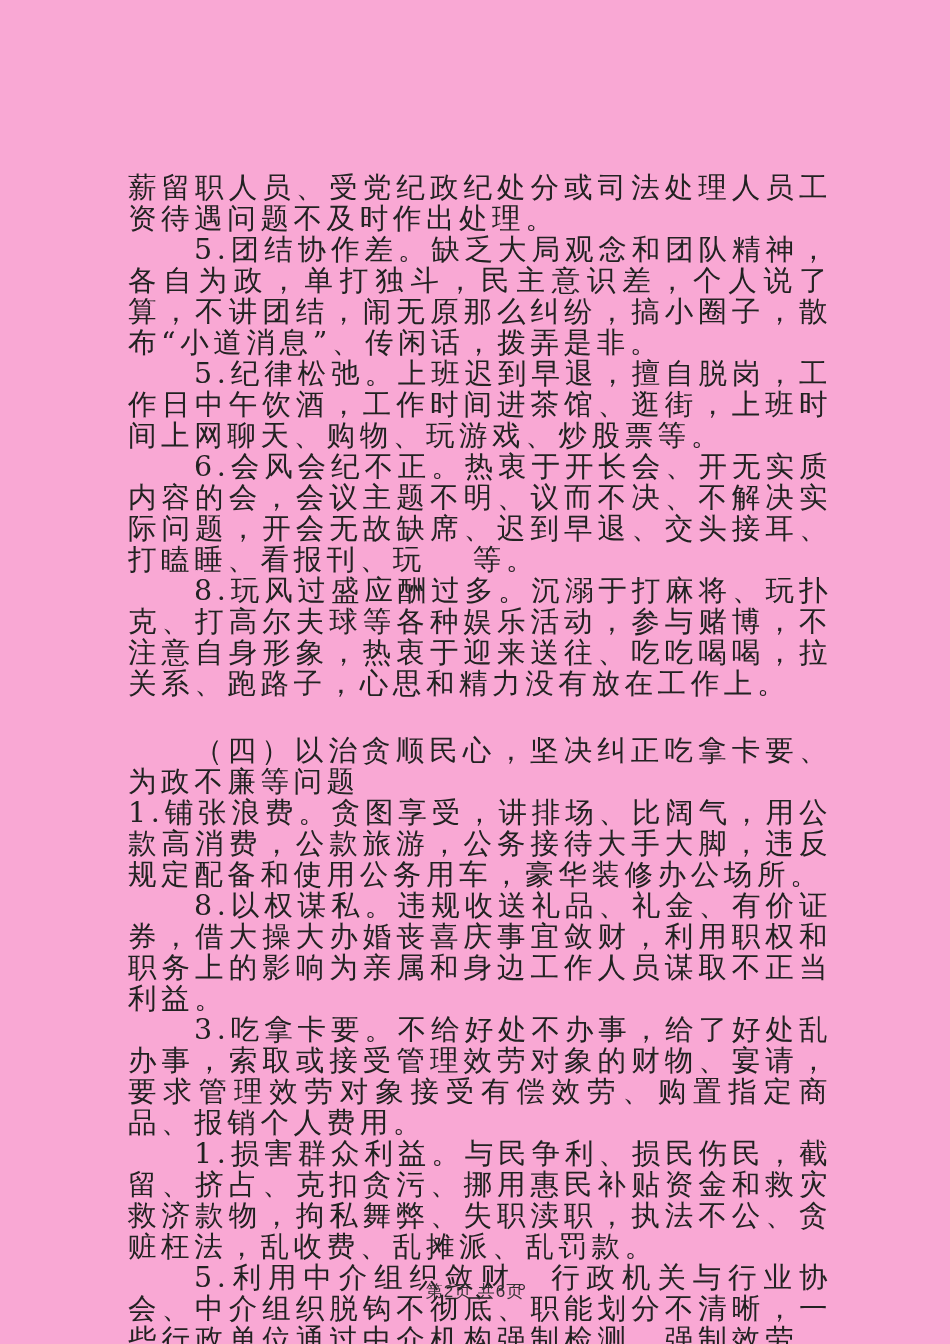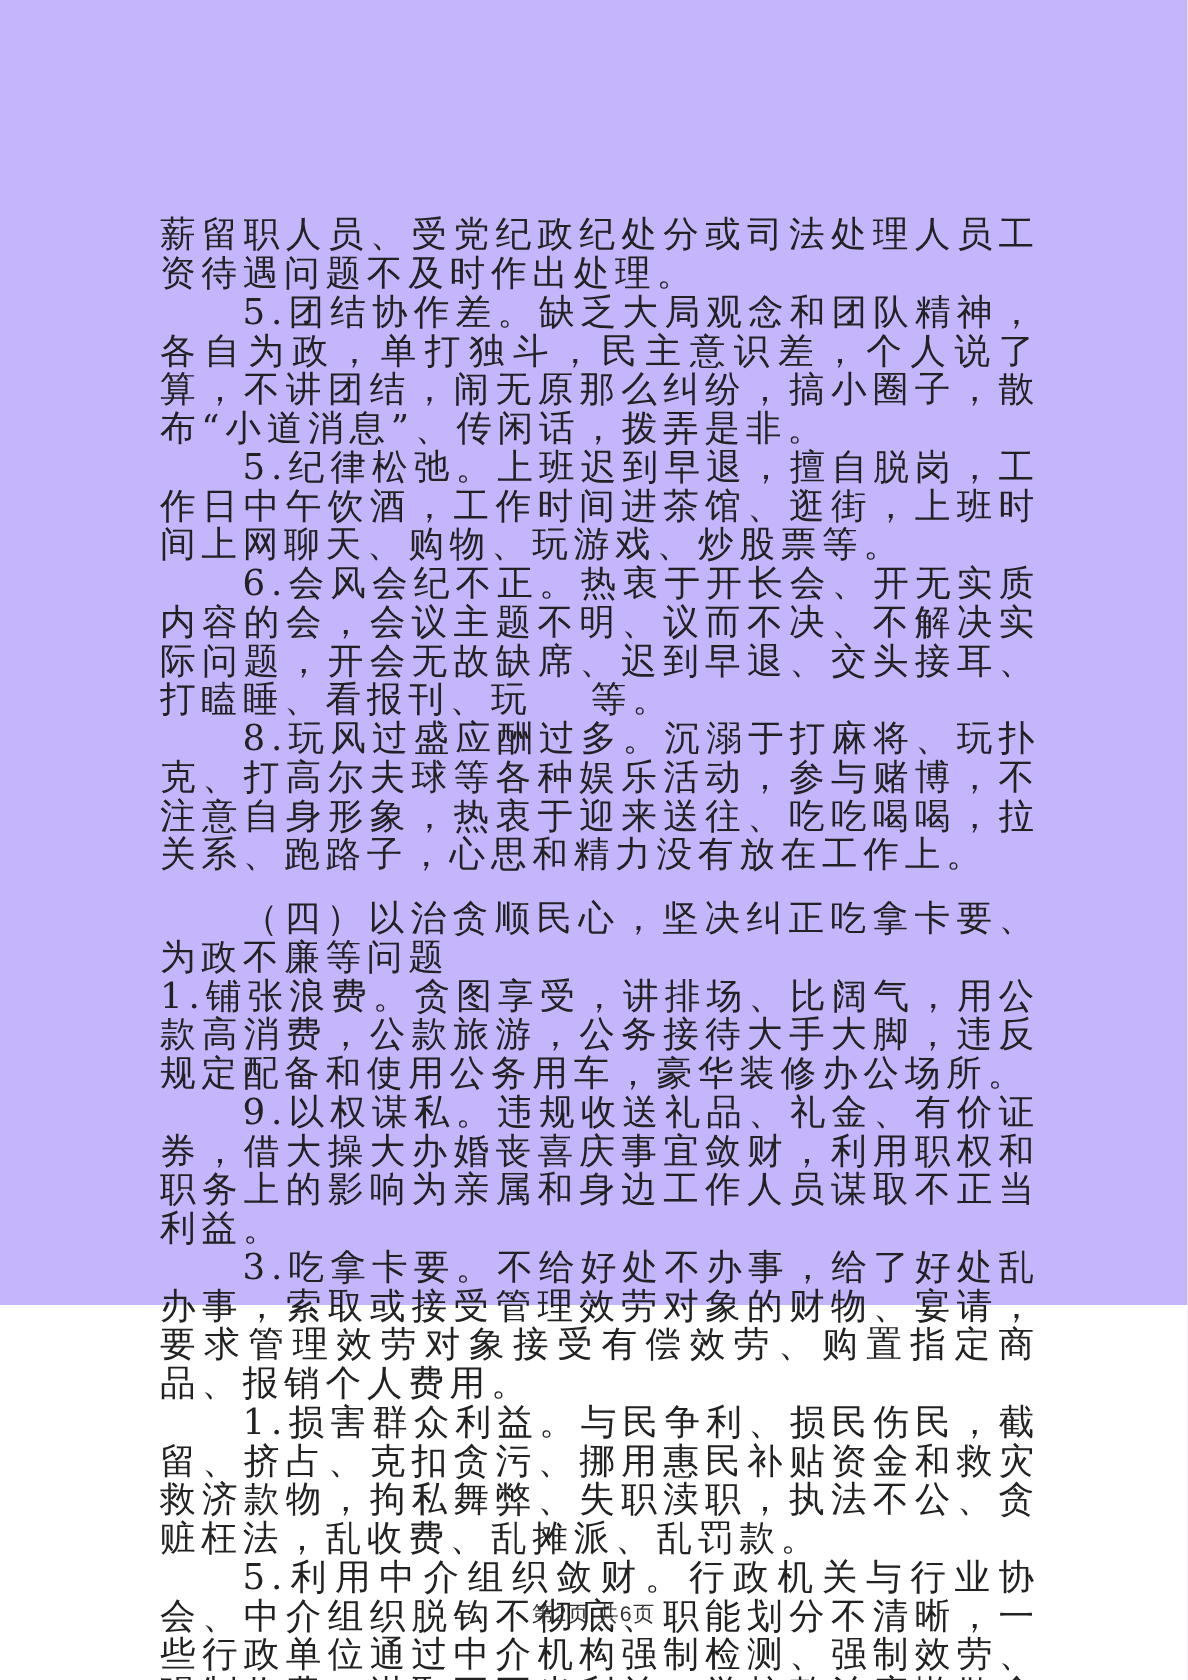--- a/index.html
+++ b/index.html
@@ -1,45 +1,45 @@
 <!DOCTYPE html>
 <html><head>
 <meta charset="utf-8">
 <style>
   html, body { margin: 0; padding: 0; background: #ffffff; }
   body { width: 950px; height: 1344px; position: relative; overflow: hidden; }
-  .page { position: absolute; left: 0; top: 0; width: 950px; height: 1044px; background: #c4b5fd; }
+  .page { position: absolute; left: 0; top: 0; width: 950px; height: 1344px; background: #f9a8d4; }
   .content {
     position: absolute; left: 128px; top: 172px; width: 704px;
     font-family: "DejaVu Serif", "Liberation Serif", serif;
     font-size: 28.5px; line-height: 31px; color: #222;
     letter-spacing: 4.6px;
   }
   .para { margin: 0; text-align: justify; text-align-last: left; }
   .indent { text-indent: 66px; }
-  .heading { text-indent: 66px; margin-top: 20px; margin-bottom: 0; }
+  .heading { text-indent: 66px; margin-top: 36px; margin-bottom: 0; }
   .footer {
     position: absolute; left: 0; width: 950px; top: 1280px; text-align: center;
     font-family: Liberation Sans, sans-serif; font-size: 17px; color: #333;
     letter-spacing: 1px;
   }
 </style>
 </head>
 <body>
 
 <div class="page">
   <div class="content">
     <p class="para">薪留职人员、受党纪政纪处分或司法处理人员工资待遇问题不及时作出处理。</p>
     <p class="para indent">5.团结协作差。缺乏大局观念和团队精神，各自为政，单打独斗，民主意识差，个人说了算，不讲团结，闹无原那么纠纷，搞小圈子，散布“小道消息”、传闲话，拨弄是非。</p>
     <p class="para indent">5.纪律松弛。上班迟到早退，擅自脱岗，工作日中午饮酒，工作时间进茶馆、逛街，上班时间上网聊天、购物、玩游戏、炒股票等。</p>
     <p class="para indent">6.会风会纪不正。热衷于开长会、开无实质内容的会，会议主题不明、议而不决、不解决实际问题，开会无故缺席、迟到早退、交头接耳、打瞌睡、看报刊、玩　 等。</p>
     <p class="para indent">8.玩风过盛应酬过多。沉溺于打麻将、玩扑克、打高尔夫球等各种娱乐活动，参与赌博，不注意自身形象，热衷于迎来送往、吃吃喝喝，拉关系、跑路子，心思和精力没有放在工作上。</p>
 
     <p class="para heading">（四）以治贪顺民心，坚决纠正吃拿卡要、为政不廉等问题</p>
     <p class="para">1.铺张浪费。贪图享受，讲排场、比阔气，用公款高消费，公款旅游，公务接待大手大脚，违反规定配备和使用公务用车，豪华装修办公场所。</p>
-    <p class="para indent">9.以权谋私。违规收送礼品、礼金、有价证券，借大操大办婚丧喜庆事宜敛财，利用职权和职务上的影响为亲属和身边工作人员谋取不正当利益。</p>
+    <p class="para indent">8.以权谋私。违规收送礼品、礼金、有价证券，借大操大办婚丧喜庆事宜敛财，利用职权和职务上的影响为亲属和身边工作人员谋取不正当利益。</p>
     <p class="para indent">3.吃拿卡要。不给好处不办事，给了好处乱办事，索取或接受管理效劳对象的财物、宴请，要求管理效劳对象接受有偿效劳、购置指定商品、报销个人费用。</p>
     <p class="para indent">1.损害群众利益。与民争利、损民伤民，截留、挤占、克扣贪污、挪用惠民补贴资金和救灾救济款物，拘私舞弊、失职渎职，执法不公、贪赃枉法，乱收费、乱摊派、乱罚款。</p>
     <p class="para indent">5.利用中介组织敛财。行政机关与行业协会、中介组织脱钩不彻底、职能划分不清晰，一些行政单位通过中介机构强制检测、强制效劳、强制收费，谋取不正当利益。学校整治庸懒散贪工作总结根据中共XX省委办公厅在全省开展集中整治“庸懒散贪”问题专项工作实施方案的要求、省教育工委、省教育厅</p>
   </div>
 
   <div class="footer">第2页 共6页</div>
 </div>
 
 </body></html>

